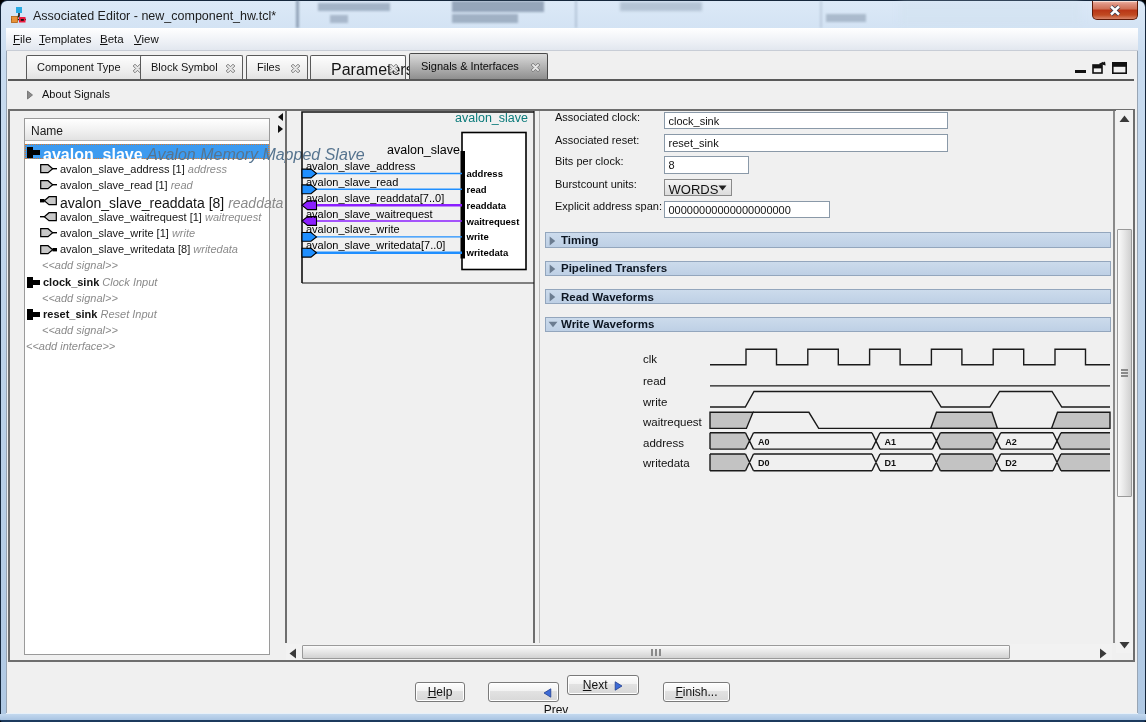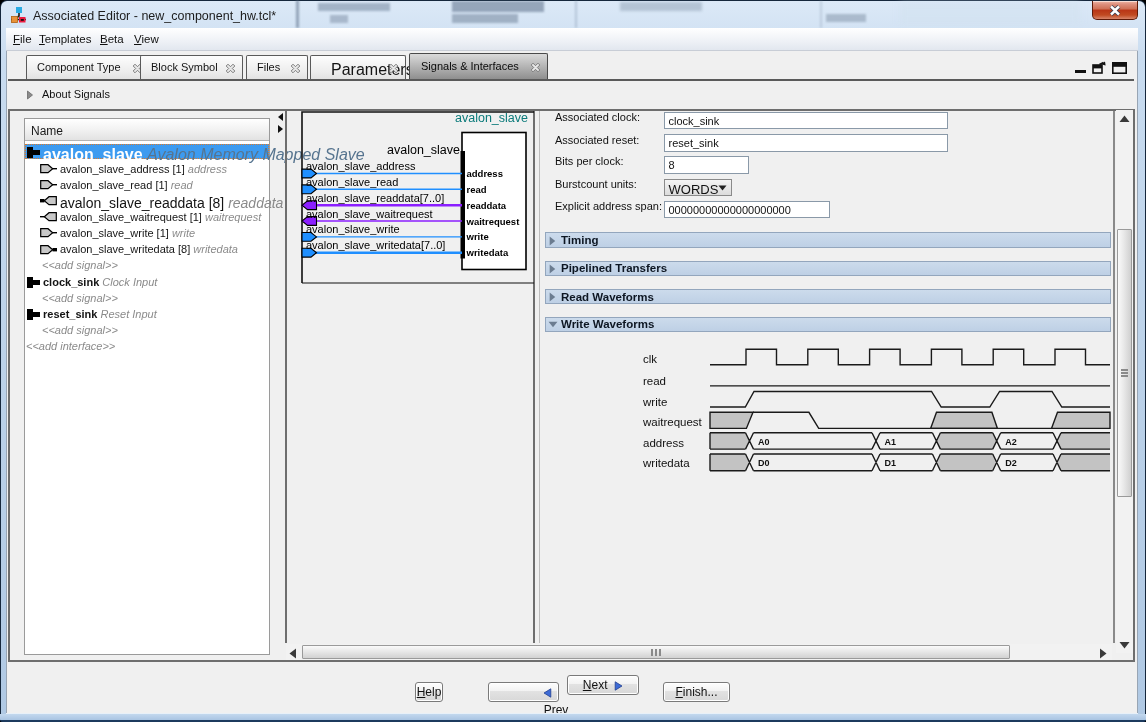--- a/index.html
+++ b/index.html
@@ -257,21 +257,21 @@
     <div class="abs" style="left:1121px;top:369px;width:7px;height:1.5px;background:#8a8a8a;box-shadow:0 3px 0 #8a8a8a,0 6px 0 #8a8a8a;"></div>
     <div class="abs" style="left:286px;top:644px;width:826px;height:16px;background:#f2f2f2;"></div>
     <svg class="abs" style="left:289px;top:648px;" width="8" height="11" viewBox="0 0 8 11">
       <path d="M7 0.5 L7 10.5 L0.5 5.5 Z" fill="#3a3a3a"></path>
     </svg>
     <svg class="abs" style="left:1099px;top:648px;" width="8" height="11" viewBox="0 0 8 11">
       <path d="M1 0.5 L1 10.5 L7.5 5.5 Z" fill="#3a3a3a"></path>
     </svg>
     <div class="abs" style="left:302px;top:645px;width:708px;height:14px;background:linear-gradient(180deg,#fafafa,#e8e8e8 45%,#d2d2d2);border:1px solid #9a9a9a;border-radius:1px;"></div>
     <div class="abs" style="left:651px;top:649px;width:1.5px;height:7px;background:#8a8a8a;box-shadow:4px 0 0 #8a8a8a,8px 0 0 #8a8a8a;"></div>
-    <div class="abs" style="left:415px;top:682px;width:28px;height:20px;background:linear-gradient(180deg,#fdfdfd,#f2f2f2 45%,#e2e2e2 46%,#d8d8d8);border:1px solid #7a7a7a;border-radius:3px;box-shadow:inset 0 0 0 1px #fff;font-size:12px;color:#111;text-align:center;line-height:18px;"><u>H</u>elp</div>
+    <div class="abs" style="left:415px;top:682px;width:50px;height:20px;background:linear-gradient(180deg,#fdfdfd,#f2f2f2 45%,#e2e2e2 46%,#d8d8d8);border:1px solid #7a7a7a;border-radius:3px;box-shadow:inset 0 0 0 1px #fff;font-size:12px;color:#111;text-align:center;line-height:18px;"><u>H</u>elp</div>
     <div class="abs" style="left:488px;top:682px;width:71px;height:20px;background:linear-gradient(180deg,#fdfdfd,#f2f2f2 45%,#e2e2e2 46%,#d8d8d8);border:1px solid #7a7a7a;border-radius:3px;box-shadow:inset 0 0 0 1px #fff;font-size:12px;color:#111;text-align:center;line-height:18px;padding-left:48px;"><svg width="9" height="10" viewBox="0 0 9 10" style="position:relative;top:1.5px;">
         <path d="M7.8 0.8 L7.8 9.2 L1 5 Z" fill="#3d6bd6" stroke="#23408f" stroke-width="0.8"></path>
       </svg>&nbsp;&nbsp;<u>P</u>rev</div>
     <div class="abs" style="left:567px;top:675px;width:72px;height:20px;background:linear-gradient(180deg,#fdfdfd,#f2f2f2 45%,#e2e2e2 46%,#d8d8d8);border:1px solid #7a7a7a;border-radius:3px;box-shadow:inset 0 0 0 1px #fff;font-size:12px;color:#111;text-align:center;line-height:18px;"><u>N</u>ext&nbsp;&nbsp;<svg width="9" height="10" viewBox="0 0 9 10" style="position:relative;top:1.5px;">
         <path d="M1.2 0.8 L1.2 9.2 L8 5 Z" fill="#3d6bd6" stroke="#23408f" stroke-width="0.8"></path>
       </svg></div>
     <div class="abs" style="left:663px;top:682px;width:67px;height:20px;background:linear-gradient(180deg,#fdfdfd,#f2f2f2 45%,#e2e2e2 46%,#d8d8d8);border:1px solid #7a7a7a;border-radius:3px;box-shadow:inset 0 0 0 1px #fff;font-size:12px;color:#111;text-align:center;line-height:18px;"><u>F</u>inish...</div>
     <div class="abs" style="left:6px;top:713px;width:1132px;height:1px;background:#e8f0f8;"></div>
     <div class="abs" style="left:0px;top:714px;width:1146px;height:6px;background:linear-gradient(180deg,#c3d8ee,#a9c4e2);"></div>
     <div class="abs" style="left:0px;top:720px;width:1146px;height:2px;background:#1c3a5e;"></div>

